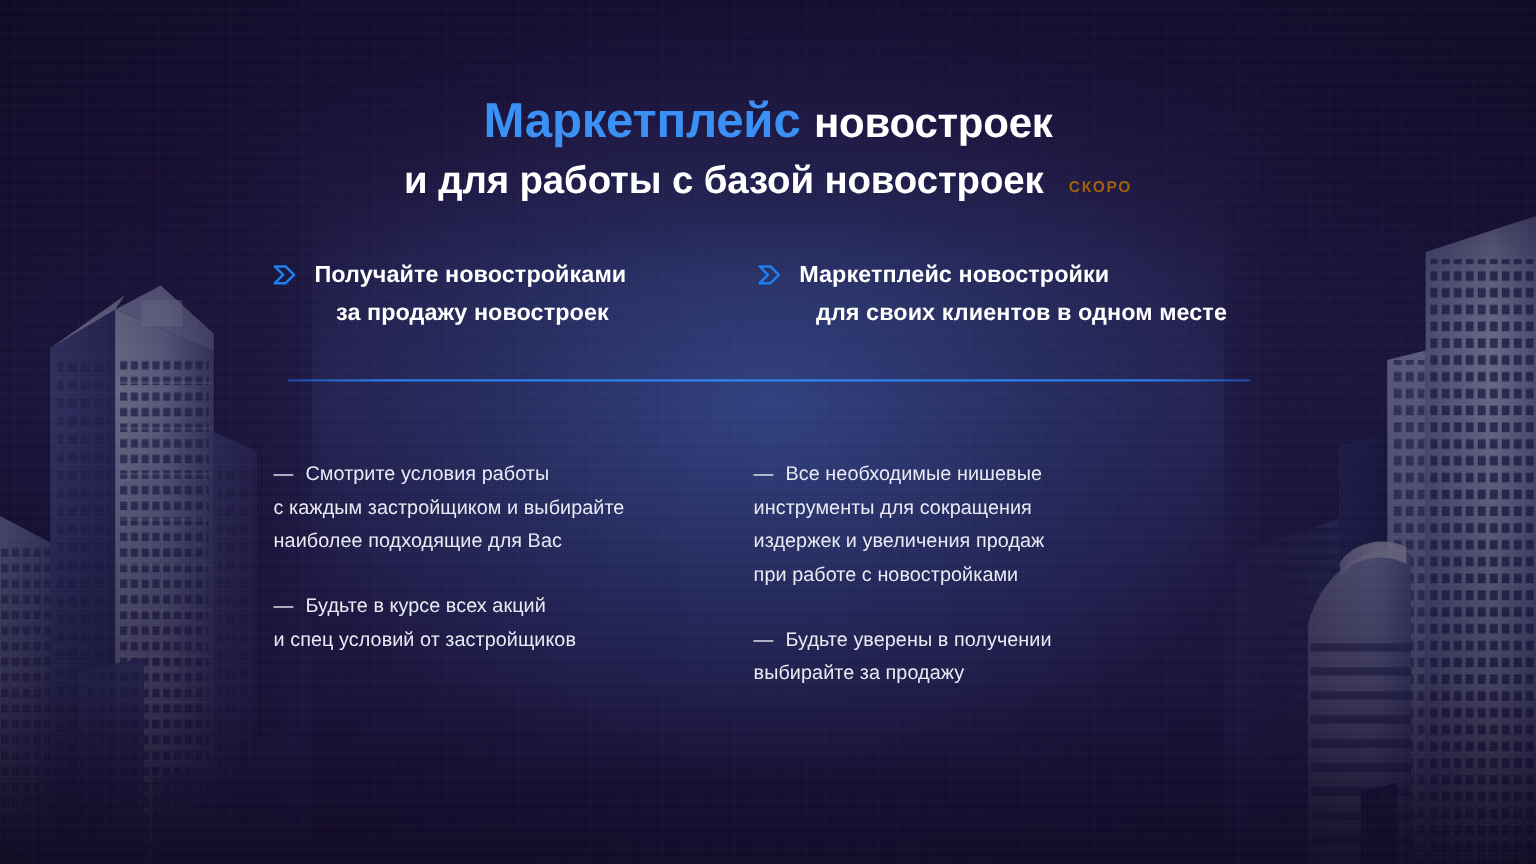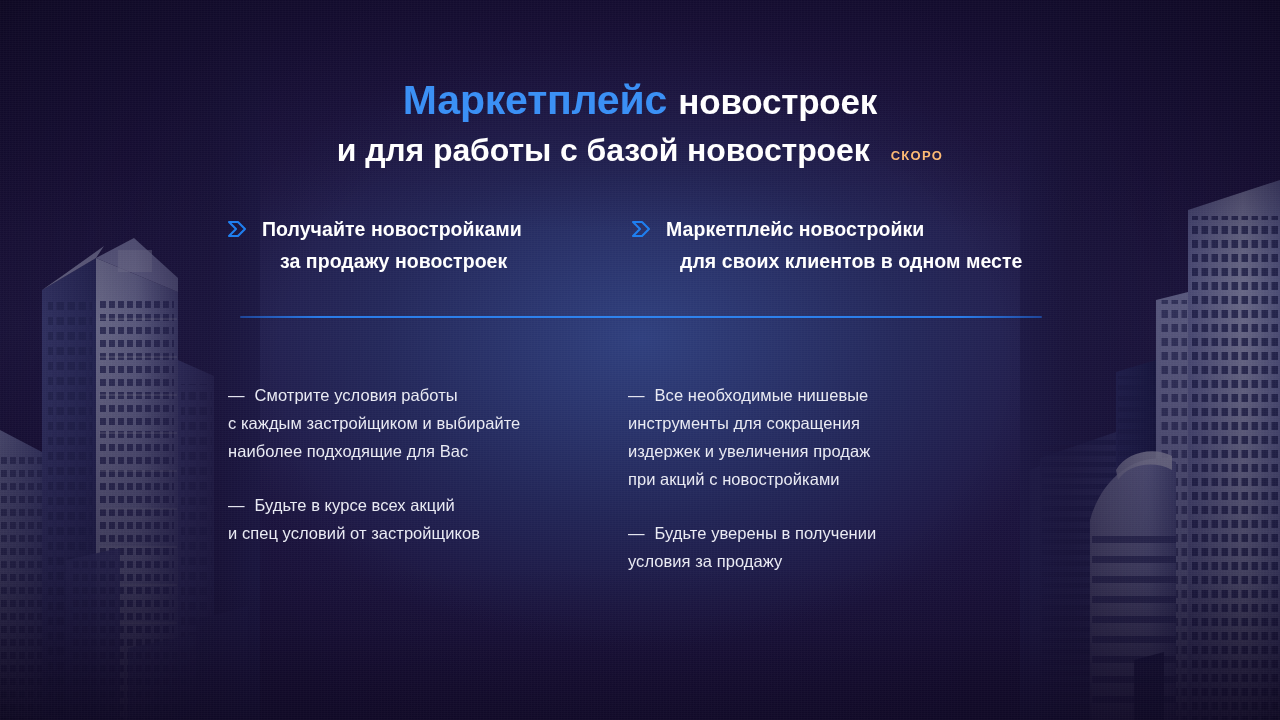--- a/index.html
+++ b/index.html
@@ -78,21 +78,21 @@
   .title-line2-wrap {
     margin-top:9px;
     display:flex; align-items:flex-end; justify-content:center; gap:21px;
     white-space:nowrap;
   }
   .title-line2 {
     color:#ffffff; font-size:32px; font-weight:bold; line-height:1.12;
     letter-spacing:-0.1px;
   }
   .badge-soon {
-    color:#fdba74; font-size:13px; font-weight:bold;
+    color:#a16207; font-size:13px; font-weight:bold;
     letter-spacing:1.3px; padding-bottom:6px;
   }
 
   
   .features { position:absolute; top:214px; left:226px; width:840px; }
   .feature-row { display:flex; gap:0; }
   .feature { display:flex; align-items:flex-start; }
   .feature-col-1 { width:404px; }
   .feature-col-2 { width:436px; }
 
@@ -326,24 +326,24 @@
           <span class="dash">—</span><span>Будьте в курсе всех акций</span>
           <span class="ln">и спец условий от застройщиков</span>
         </div>
       </div>
 
       <div class="body-col-2">
         <div class="para">
           <span class="dash">—</span><span>Все необходимые нишевые</span>
           <span class="ln">инструменты для сокращения</span>
           <span class="ln">издержек и увеличения продаж</span>
-          <span class="ln">при акций с новостройками</span>
+          <span class="ln">при работе с новостройками</span>
         </div>
         <div class="para">
           <span class="dash">—</span><span>Будьте уверены в получении</span>
-          <span class="ln">условия за продажу</span>
+          <span class="ln">выбирайте за продажу</span>
         </div>
       </div>
 
     </div>
 
   </div>
 </div>
 
 </body></html>

